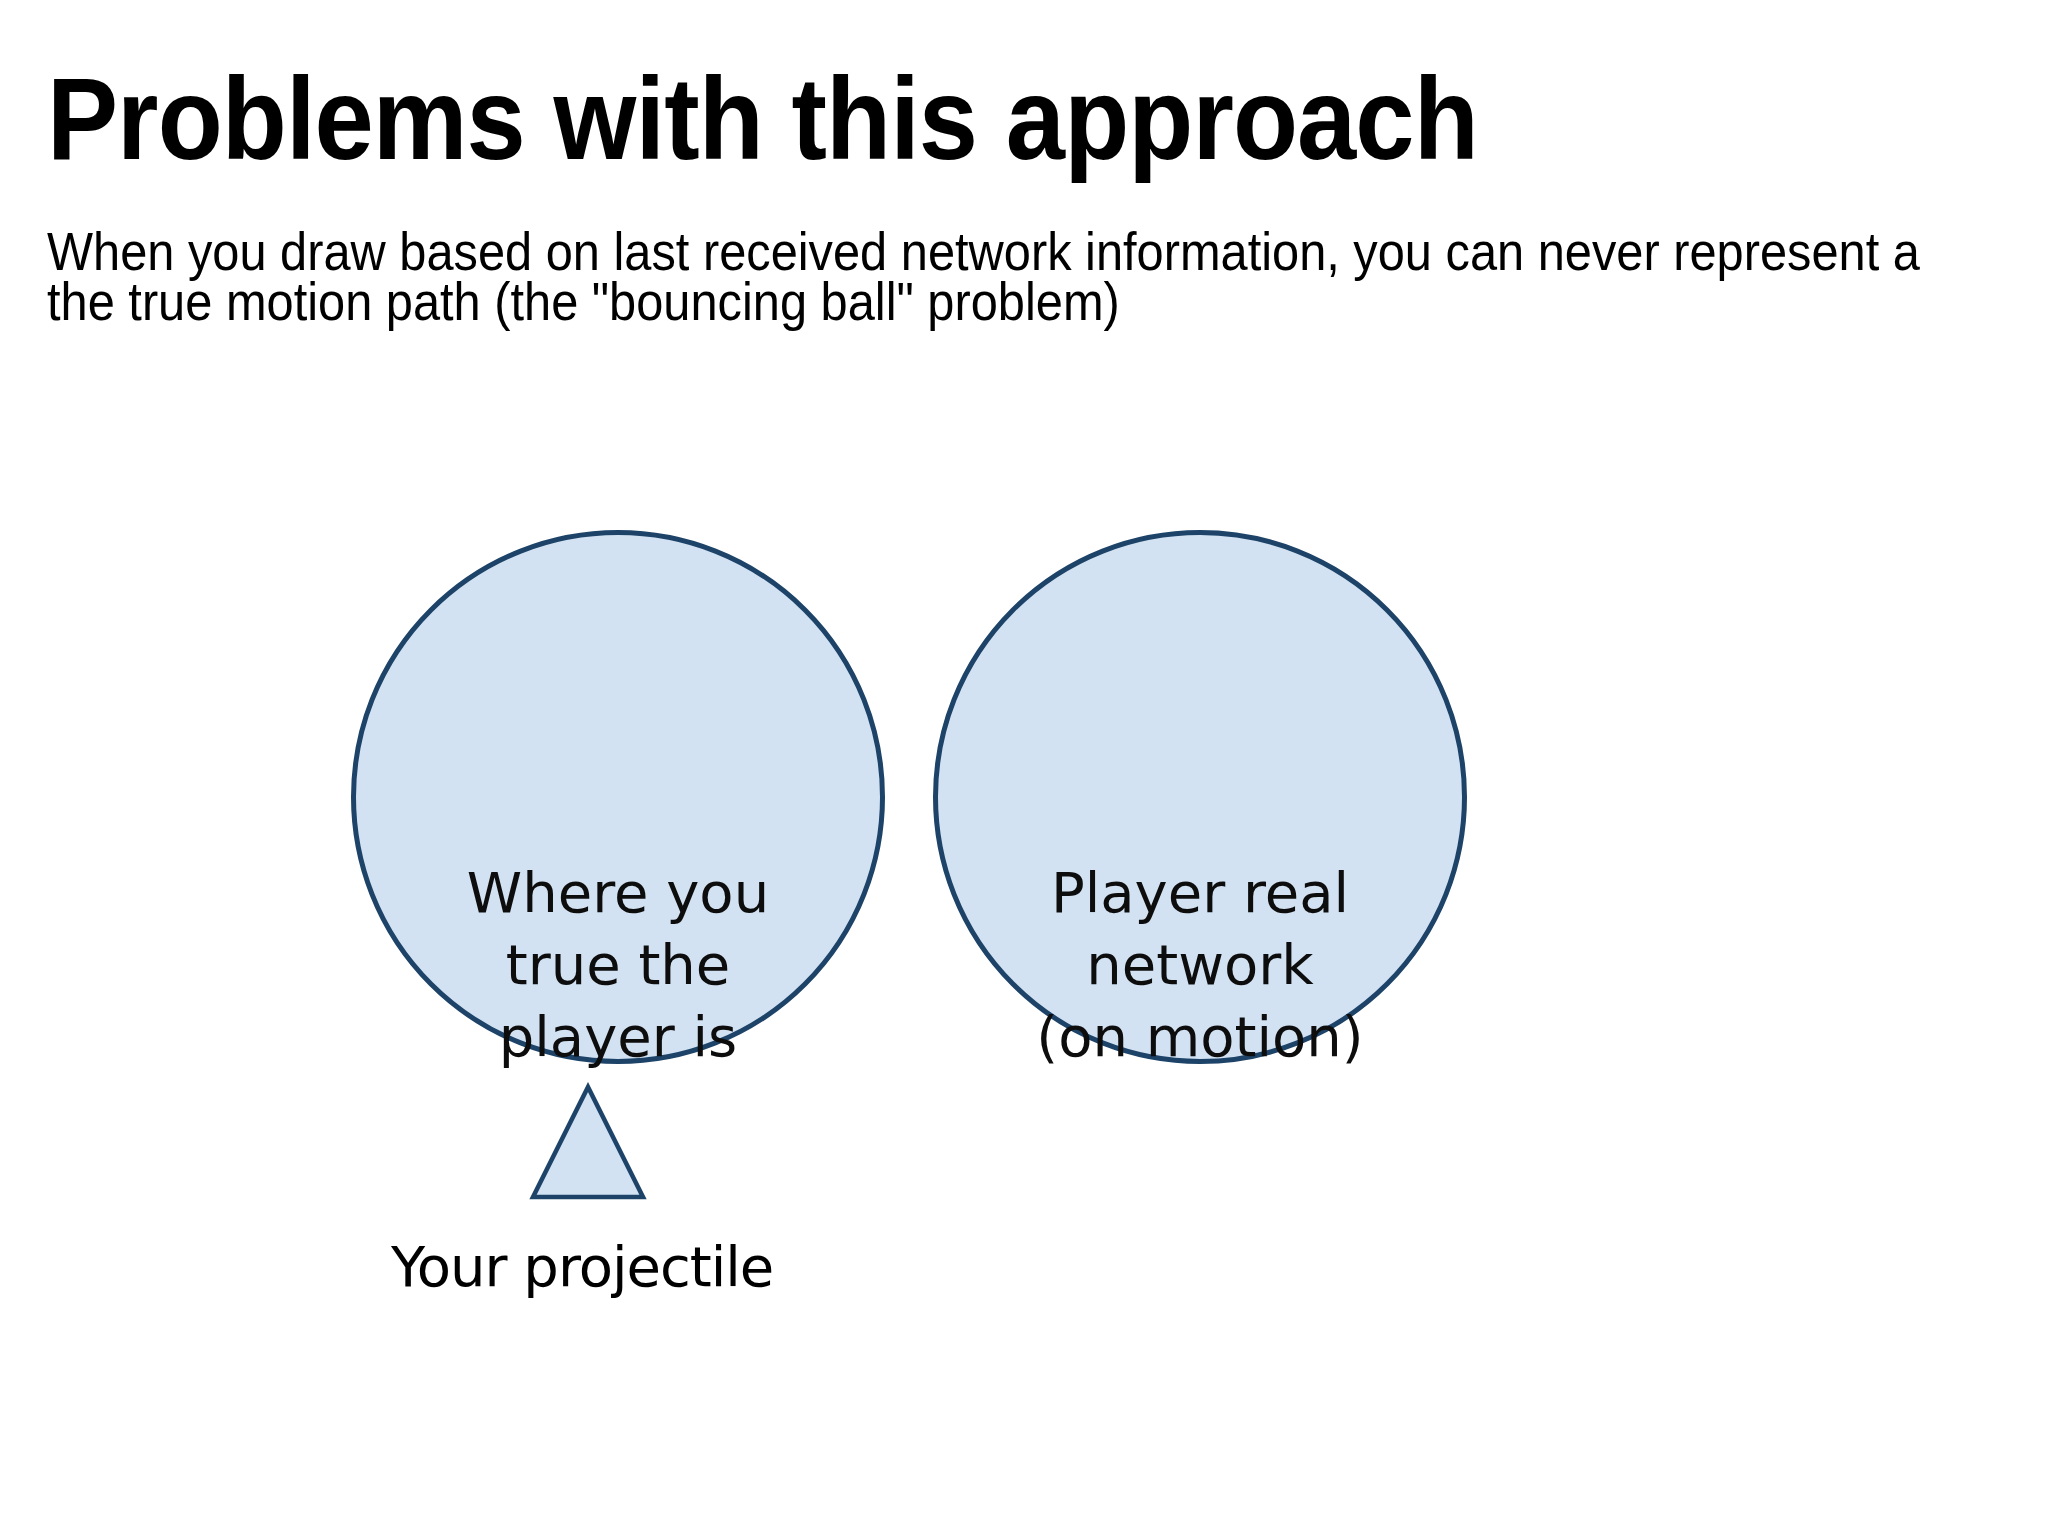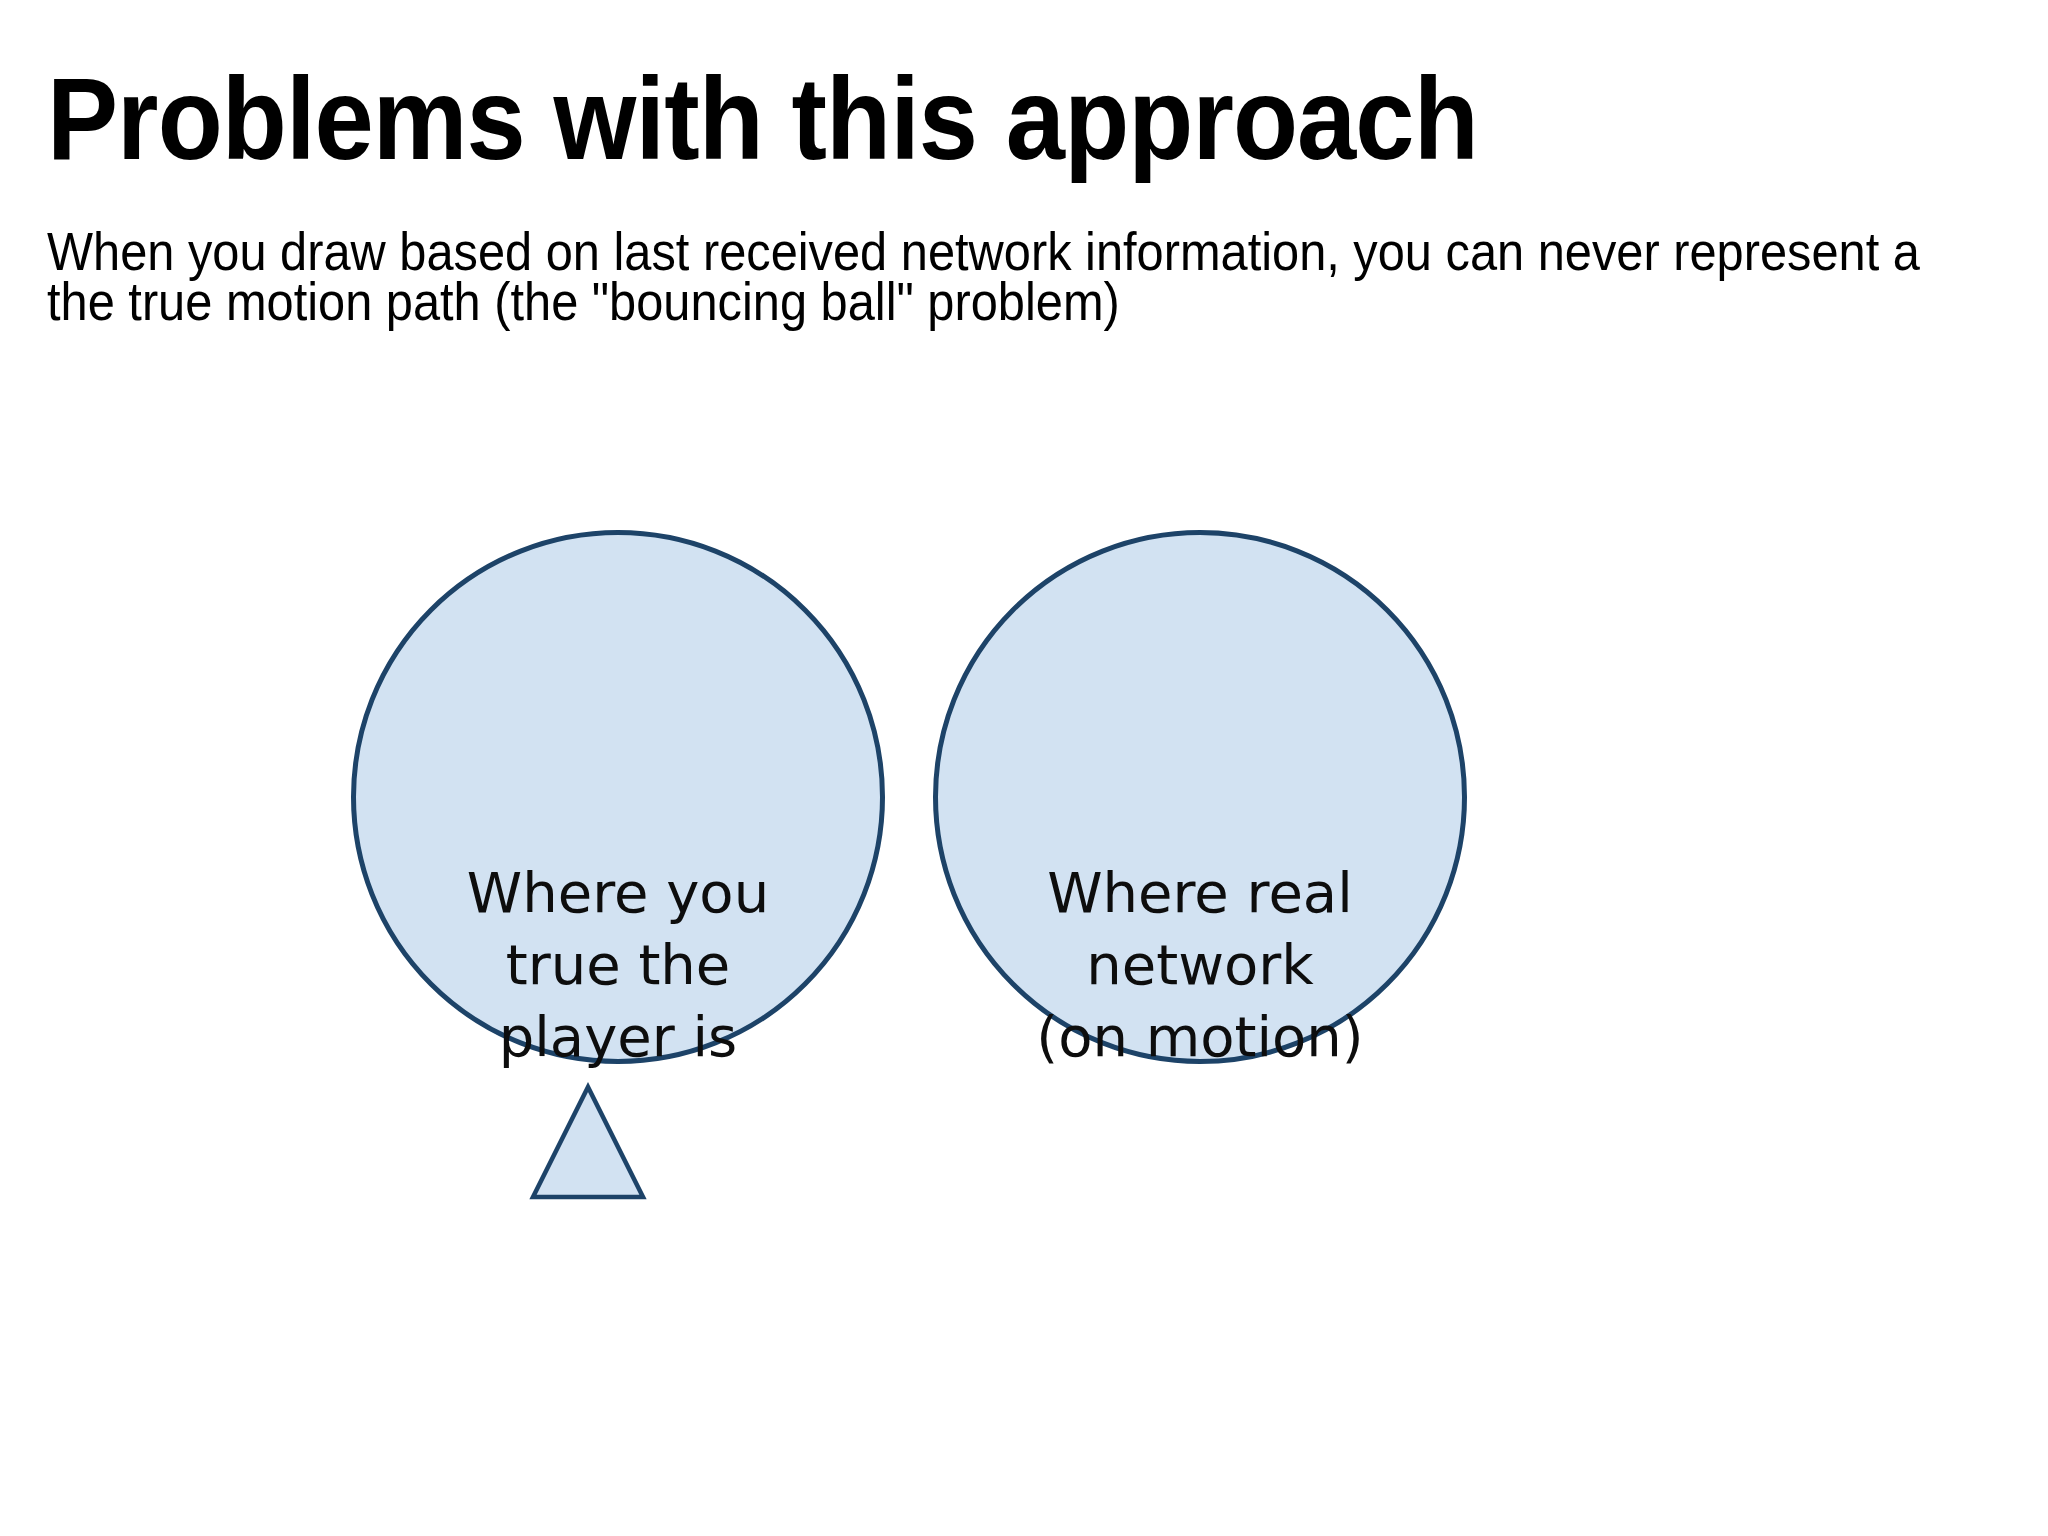--- a/index.html
+++ b/index.html
@@ -100,24 +100,25 @@
   <div class="circle circle-left">
     <div class="circle-text">
       <div>Where you</div>
       <div>true the</div>
       <div>player is</div>
     </div>
   </div>
 
   <div class="circle circle-right">
     <div class="circle-text">
-      <div>Where real</div>
+      <div>Player real</div>
       <div>network</div>
       <div>(on motion)</div>
     </div>
   </div>
 
   <svg class="triangle-svg" viewBox="0 0 120 120">
     <polygon points="60,5 115,115 5,115" fill="var(--circle_fill, #d2e2f2)" stroke="var(--circle_border, #1d4368)" stroke-width="4.5"></polygon>
   </svg>
 
+  <div class="projectile-label">Your projectile</div>
 
 </div>
 
 </body></html>

